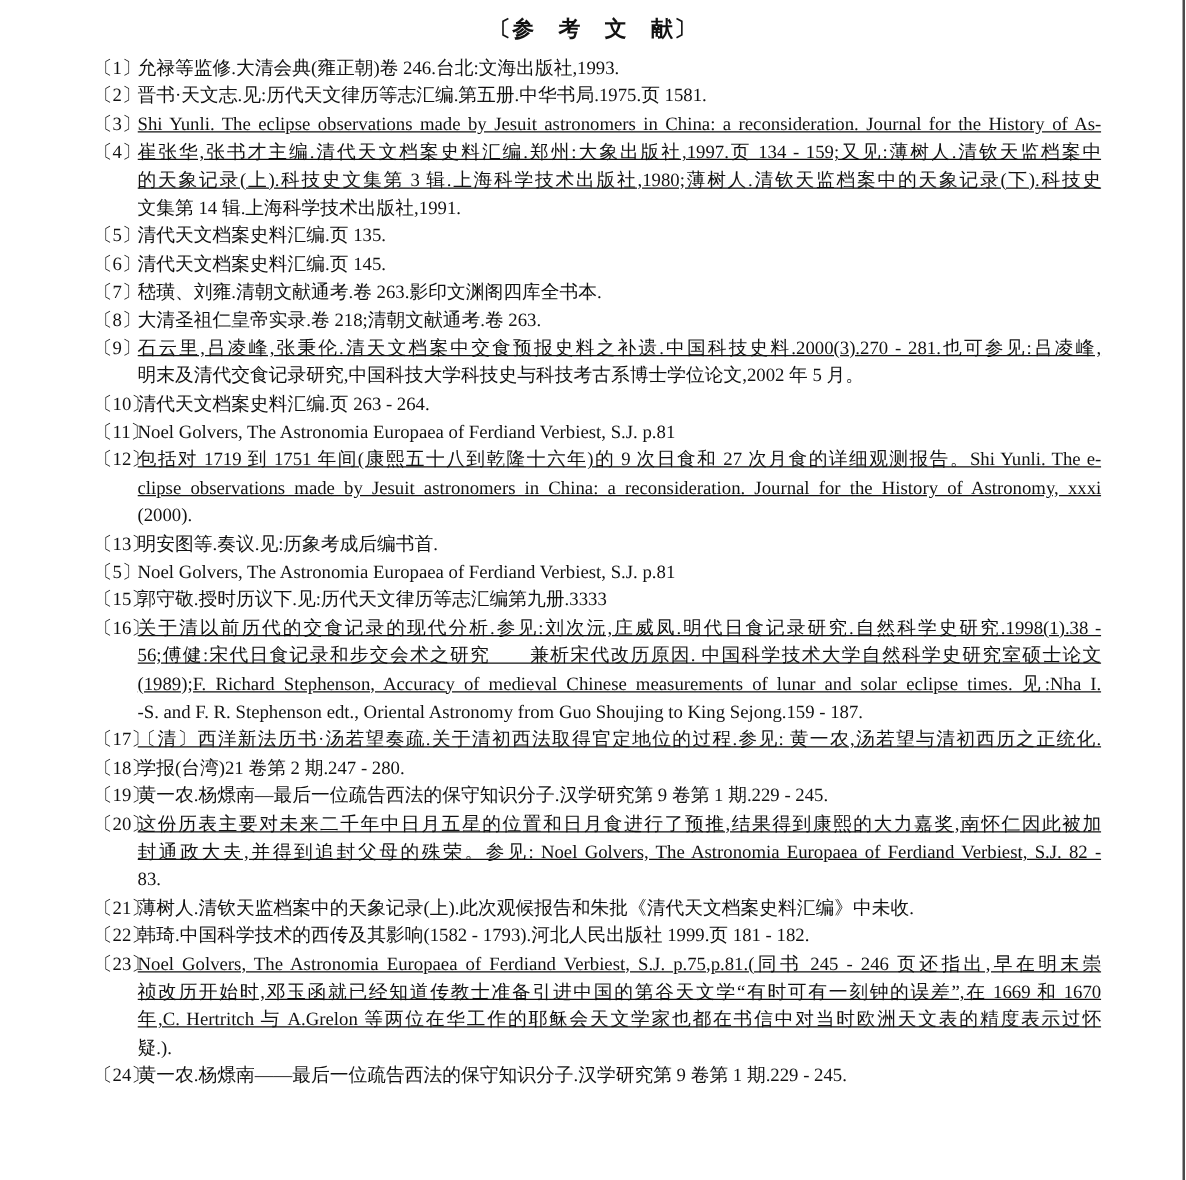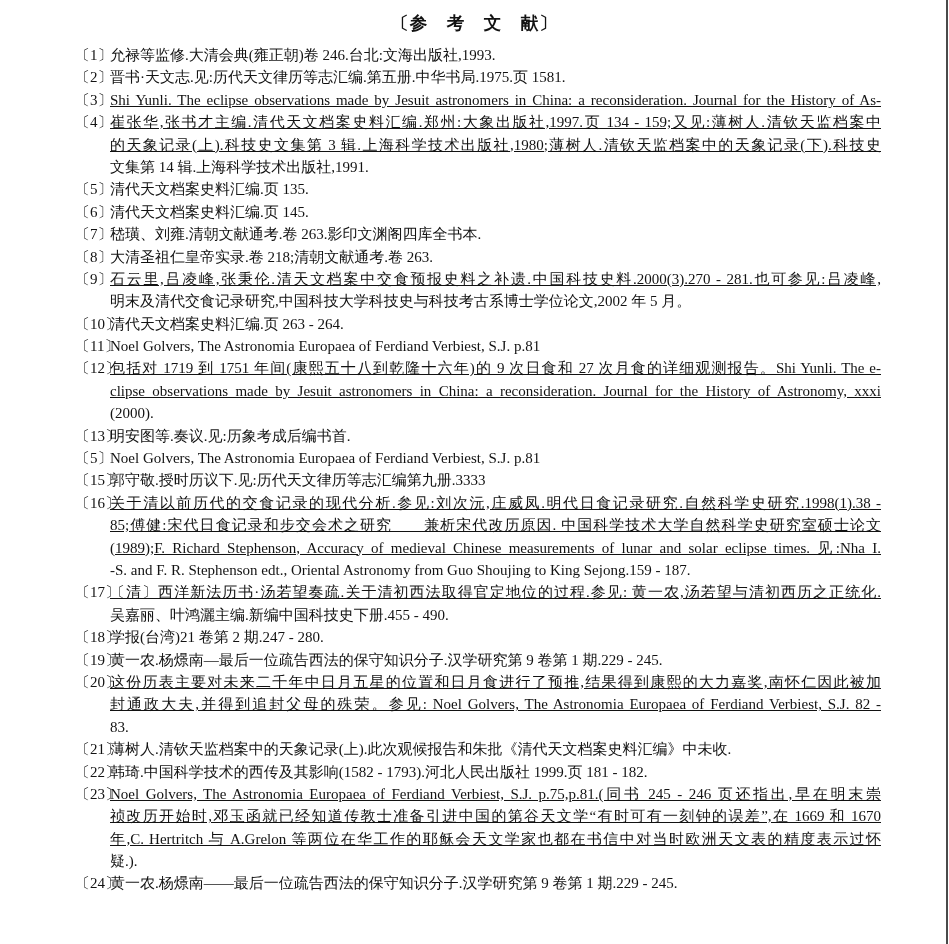--- a/index.html
+++ b/index.html
@@ -141,30 +141,29 @@
       <div class="ref">
         <span class="num">〔15〕</span>
         <div>
           <div class="line">郭守敬.授时历议下.见:历代天文律历等志汇编第九册.3333</div>
         </div>
       </div>
       <div class="ref">
         <span class="num">〔16〕</span>
         <div>
           <div class="line j">关于清以前历代的交食记录的现代分析.参见:刘次沅,庄威凤.明代日食记录研究.自然科学史研究.1998(1).38 -</div>
-          <div class="line j">85;傅健:宋代日食记录和步交会术之研究　　兼析宋代改历原因. 中国科学技术大学自然科学史研究室硕士论文</div>
+          <div class="line j">56;傅健:宋代日食记录和步交会术之研究　　兼析宋代改历原因. 中国科学技术大学自然科学史研究室硕士论文</div>
           <div class="line j">(1989);F. Richard Stephenson, Accuracy of medieval Chinese measurements of lunar and solar eclipse times. 见:Nha I.</div>
           <div class="line">-S. and F. R. Stephenson edt., Oriental Astronomy from Guo Shoujing to King Sejong.159 - 187.</div>
         </div>
       </div>
       <div class="ref">
         <span class="num">〔17〕</span>
         <div>
           <div class="line j">〔清〕西洋新法历书·汤若望奏疏.关于清初西法取得官定地位的过程.参见: 黄一农,汤若望与清初西历之正统化.</div>
-          <div class="line">吴嘉丽、叶鸿灑主编.新编中国科技史下册.455 - 490.</div>
         </div>
       </div>
       <div class="ref">
         <span class="num">〔18〕</span>
         <div>
           <div class="line">学报(台湾)21 卷第 2 期.247 - 280.</div>
         </div>
       </div>
       <div class="ref">
         <span class="num">〔19〕</span>

